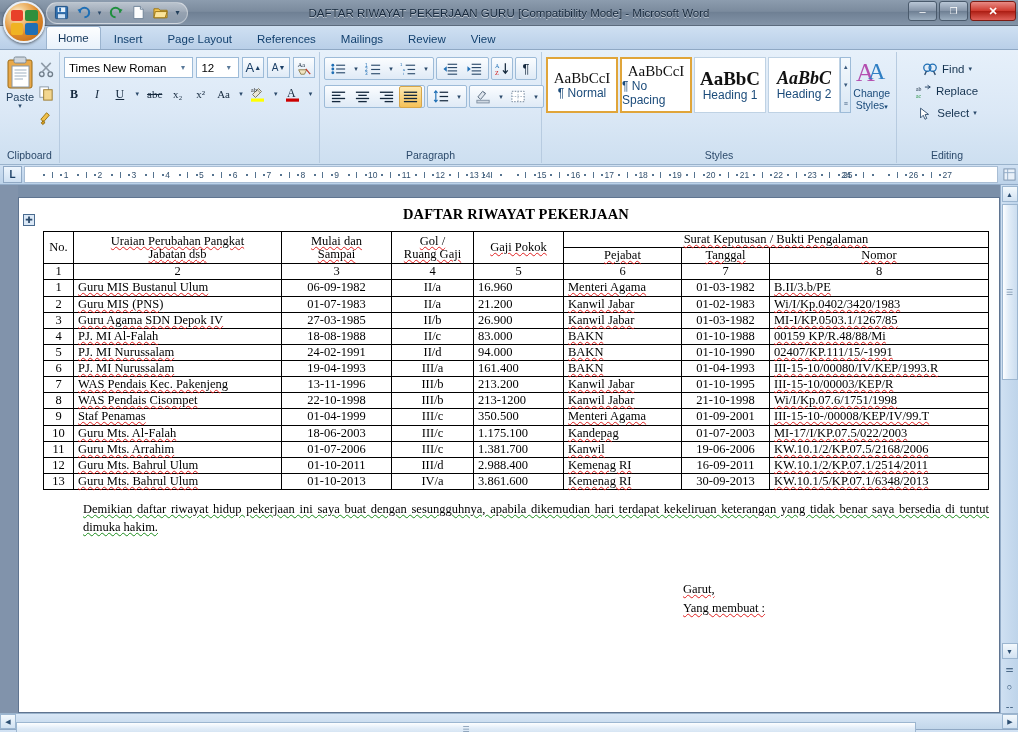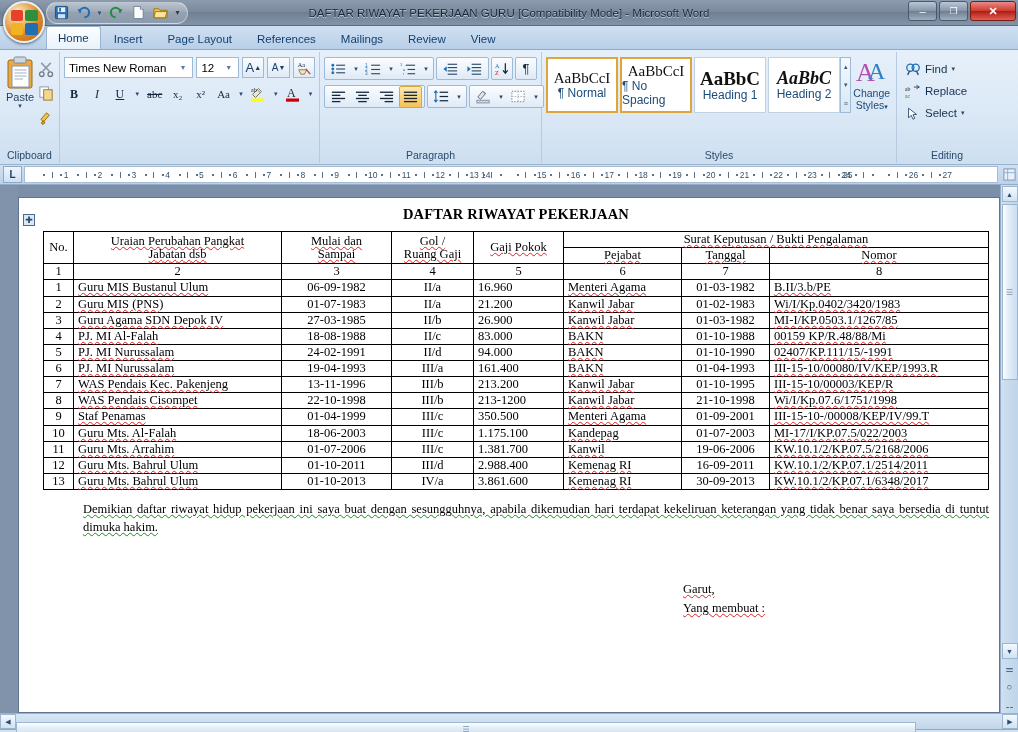--- a/index.html
+++ b/index.html
@@ -208,21 +208,21 @@
     border: 1px solid #9dbbd8;
     background: linear-gradient(to bottom,#f4f9fd,#d9e7f4);
     display:flex; flex-direction:column; justify-content:space-between; align-items:center;
     font-size:7px; color:#3a5a7d;
   }
   .gs-seg { height:17.5px; display:flex; align-items:center; justify-content:center; width:100%; }
 
   .change-styles { width:56px; display:flex; flex-direction:column; align-items:center; margin-top:3px; }
 
   
-  .edit-item { display:flex; align-items:center; gap:4px; height:22px; padding:0 4px; font-size:11.5px; color:#14324f; }
+  .edit-item { display:flex; align-items:center; gap:4px; height:22px; padding:0 4px; font-size:11.5px; color:#14324f;justify-content:center; }
 
   
   .rulerbar {
     height: 20px;
     background: linear-gradient(to bottom,#cfe0f2,#bcd2e9);
     border-bottom: 1px solid #93acc8;
     display:flex; align-items:center;
     position: relative;
   }
   .tabsel {
@@ -1092,21 +1092,21 @@
               <td><span class="sq">KW.10.1/2/KP.07.1/2514/2011</span></td>
             </tr>
             <tr>
               <td class="ctr">13</td>
               <td><span class="sq">Guru Mts. Bahrul Ulum</span></td>
               <td class="ctr">01-10-2013</td>
               <td class="ctr">IV/a</td>
               <td>3.861.600</td>
               <td><span class="sq">Kemenag RI</span></td>
               <td class="ctr">30-09-2013</td>
-              <td><span class="sq">KW.10.1/2/KP.07.1/6348/2017</span></td>
+              <td><span class="sq">KW.10.1/5/KP.07.1/6348/2013</span></td>
             </tr>
           </tbody>
       </table>
 
       <div class="para"><span class="gq">Demikian  daftar  riwayat  hidup  pekerjaan  ini  saya  buat  dengan  sesungguhnya,  apabila  dikemudian  hari  terdapat  kekeliruan  keterangan  yang  tidak  benar  saya  bersedia di tuntut dimuka hakim.</span></div>
 
       <div class="closing">
         <div class="sq">Garut,</div>
         <div class="sq">Yang membuat  :</div>
       </div>

